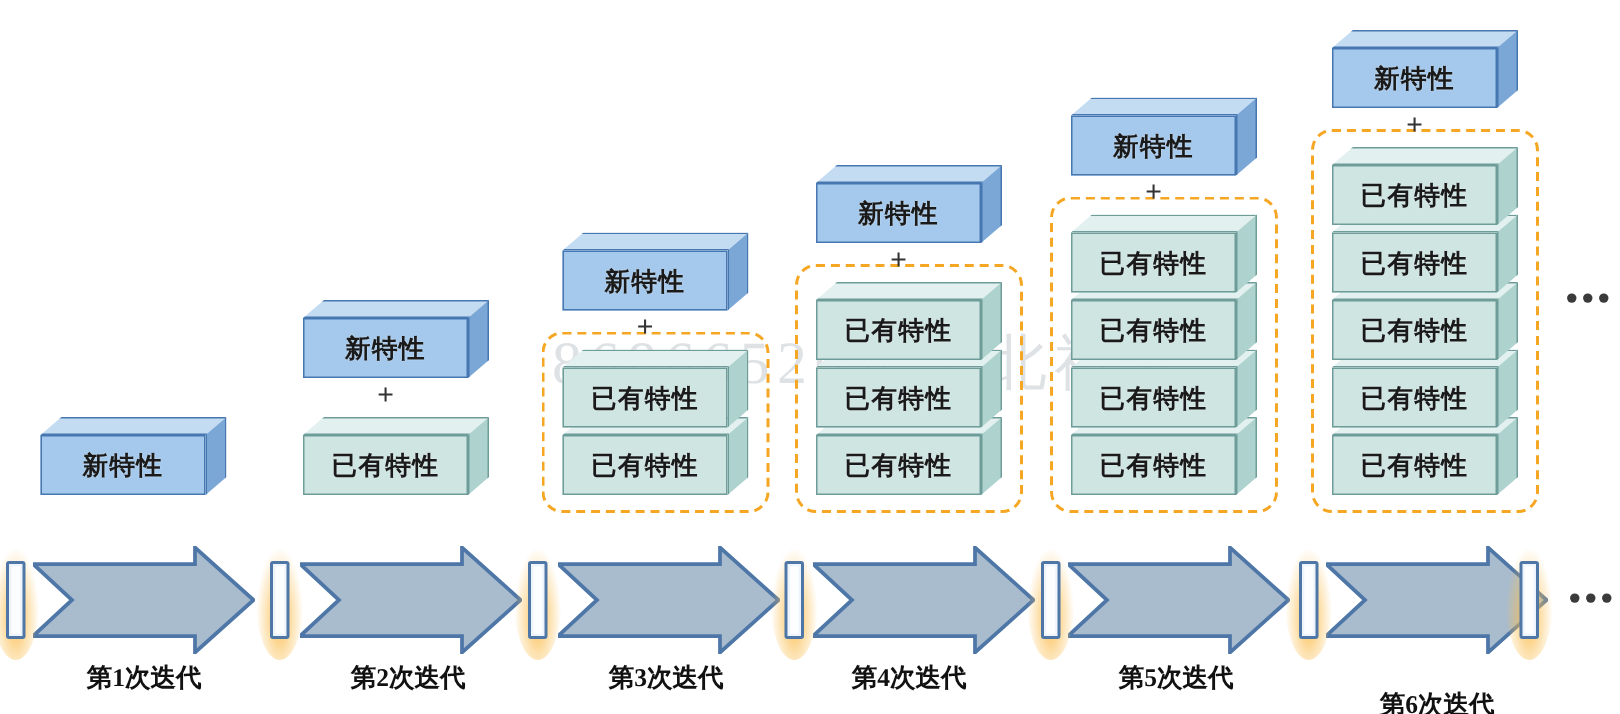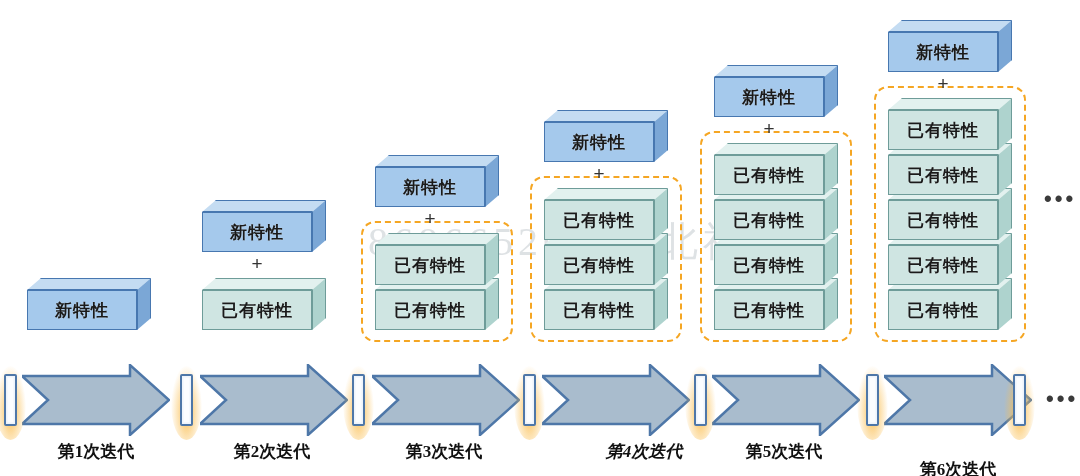--- a/index.html
+++ b/index.html
@@ -349,21 +349,21 @@
       <div class="tick" style="left: 1013px; top: 374px;">
         <div class="glow"></div>
         <div class="bar"></div>
       </div>
     </div>
 
   <div id="labels">
       <div class="itlabel" style="left: 6px;">第1次迭代</div>
       <div class="itlabel" style="left: 182px;">第2次迭代</div>
       <div class="itlabel" style="left: 354px;">第3次迭代</div>
-      <div class="itlabel" style="left: 554px; font-style: italic;">第4次迭代</div>
+      <div class="itlabel" style="left: 516px;">第4次迭代</div>
       <div class="itlabel" style="left: 694px;">第5次迭代</div>
       <div class="itlabel" style="left: 868px; margin-top: 18px;">第6次迭代</div>
     </div>
 
   <div class="dots top">•••</div>
   <div class="dots bottom">•••</div>
 
 </div>
 
 </body></html>

